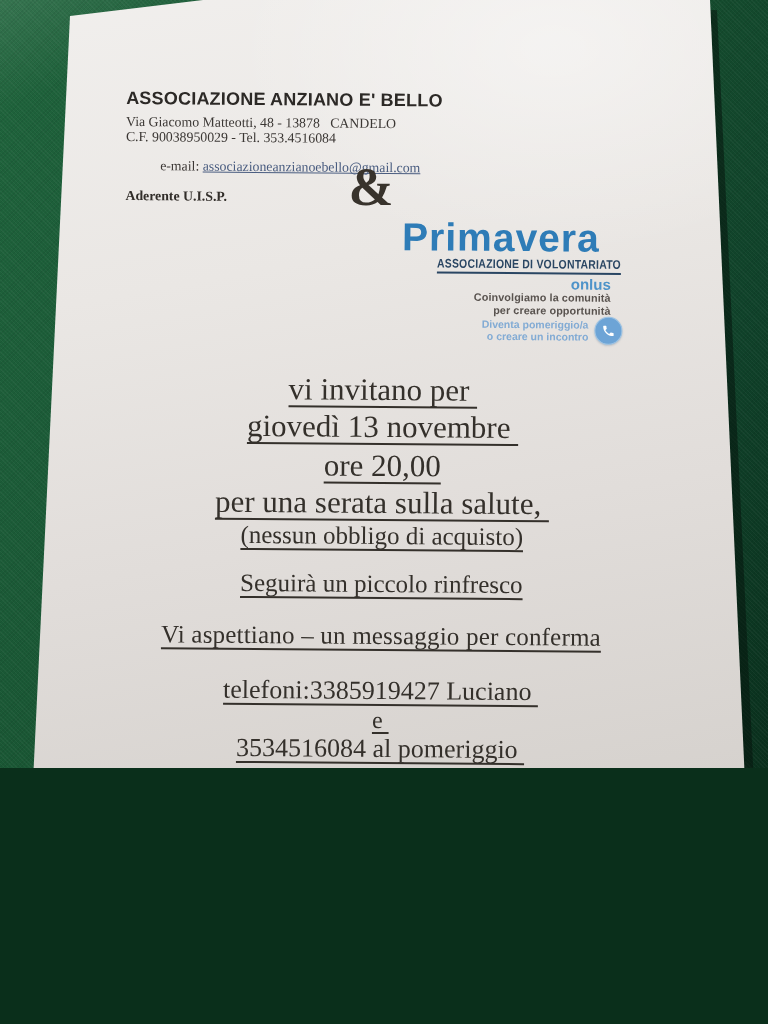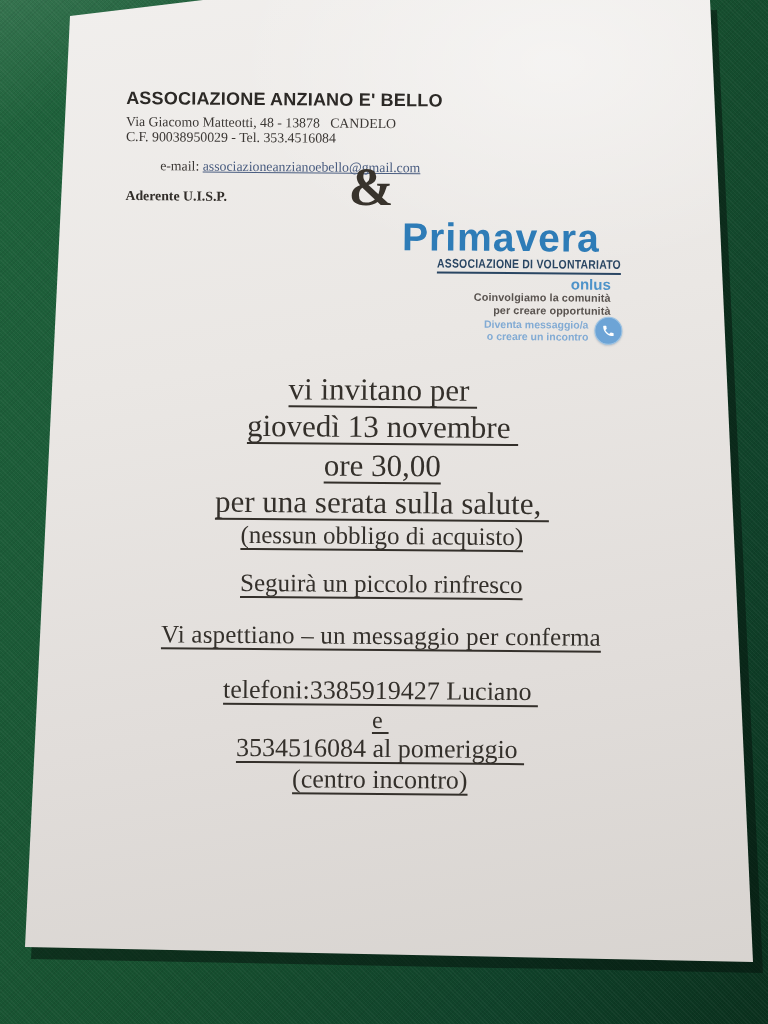--- a/index.html
+++ b/index.html
@@ -1,17 +1,17 @@
 <!DOCTYPE html>
 <html><head>
 <meta charset="utf-8">
 <style>
   html,body{margin:0;padding:0;background:#0a2f1b;}
   .stage{
-    position:relative;width:768px;height:1024px;overflow:hidden;
+    position:relative;width:768px;height:768px;overflow:hidden;
     font-family:"Liberation Serif",serif;
     background:linear-gradient(118deg,#27704699 0%,#1c5c38 22%,#175130 50%,#10422a 78%,#0a301d 100%),#14532d;
   }
   .fabric{
     position:absolute;inset:0;pointer-events:none;
     background:
       repeating-linear-gradient(45deg,rgba(255,255,255,.035) 0 1px,transparent 1px 3px),
       repeating-linear-gradient(-45deg,rgba(0,0,0,.06) 0 1px,transparent 1px 3px),
       linear-gradient(155deg,rgba(255,255,255,.10) 0%,rgba(255,255,255,0) 10%);
   }
@@ -104,34 +104,34 @@
         <div class="pv-sub-wrap">
           <span class="pv-sub">ASSOCIAZIONE DI VOLONTARIATO</span>
         </div>
         <div class="pv-onlus">onlus</div>
         <div class="pv-tag">Coinvolgiamo la comunità</div>
         <div class="pv-tag">per creare opportunità</div>
       </div>
 
       <div class="cta">
         <div class="cta-text">
-          <div>Diventa messaggio/a</div>
+          <div>Diventa pomeriggio/a</div>
           <div>o creare un incontro</div>
         </div>
         <div class="cta-icon">
           <svg width="14" height="14" viewBox="0 0 24 24" aria-hidden="true">
             <path fill="#ffffff" d="M6.62 10.79a15.05 15.05 0 0 0 6.59 6.59l2.2-2.2a1 1 0 0 1 1.01-.24c1.12.37 2.33.57 3.58.57a1 1 0 0 1 1 1V20a1 1 0 0 1-1 1C10.85 21 3 13.15 3 4.5a1 1 0 0 1 1-1h3.5a1 1 0 0 1 1 1c0 1.25.2 2.45.57 3.57a1 1 0 0 1-.25 1.02l-2.2 2.2z"></path>
           </svg>
         </div>
       </div>
 
       <div class="invite">
         <div class="ln1"><span class="u">vi invitano per </span></div>
         <div class="ln2"><span class="u">giovedì 13 novembre </span></div>
-        <div class="ln3"><span class="u">ore 30,00</span></div>
+        <div class="ln3"><span class="u">ore 20,00</span></div>
         <div class="ln4"><span class="u">per una serata sulla salute, </span></div>
         <div class="ln5"><span class="u">(nessun obbligo di acquisto)</span></div>
         <div class="ln6"><span class="u">Seguirà un piccolo rinfresco</span></div>
         <div class="ln7"><span class="u">Vi aspettiano – un messaggio per conferma</span></div>
         <div class="ln8"><span class="u">telefoni:3385919427 Luciano </span></div>
         <div class="ln9"><span class="u">e </span></div>
         <div class="ln10"><span class="u">3534516084 al pomeriggio </span></div>
         <div class="ln11"><span class="u">(centro incontro)</span></div>
       </div>
 

